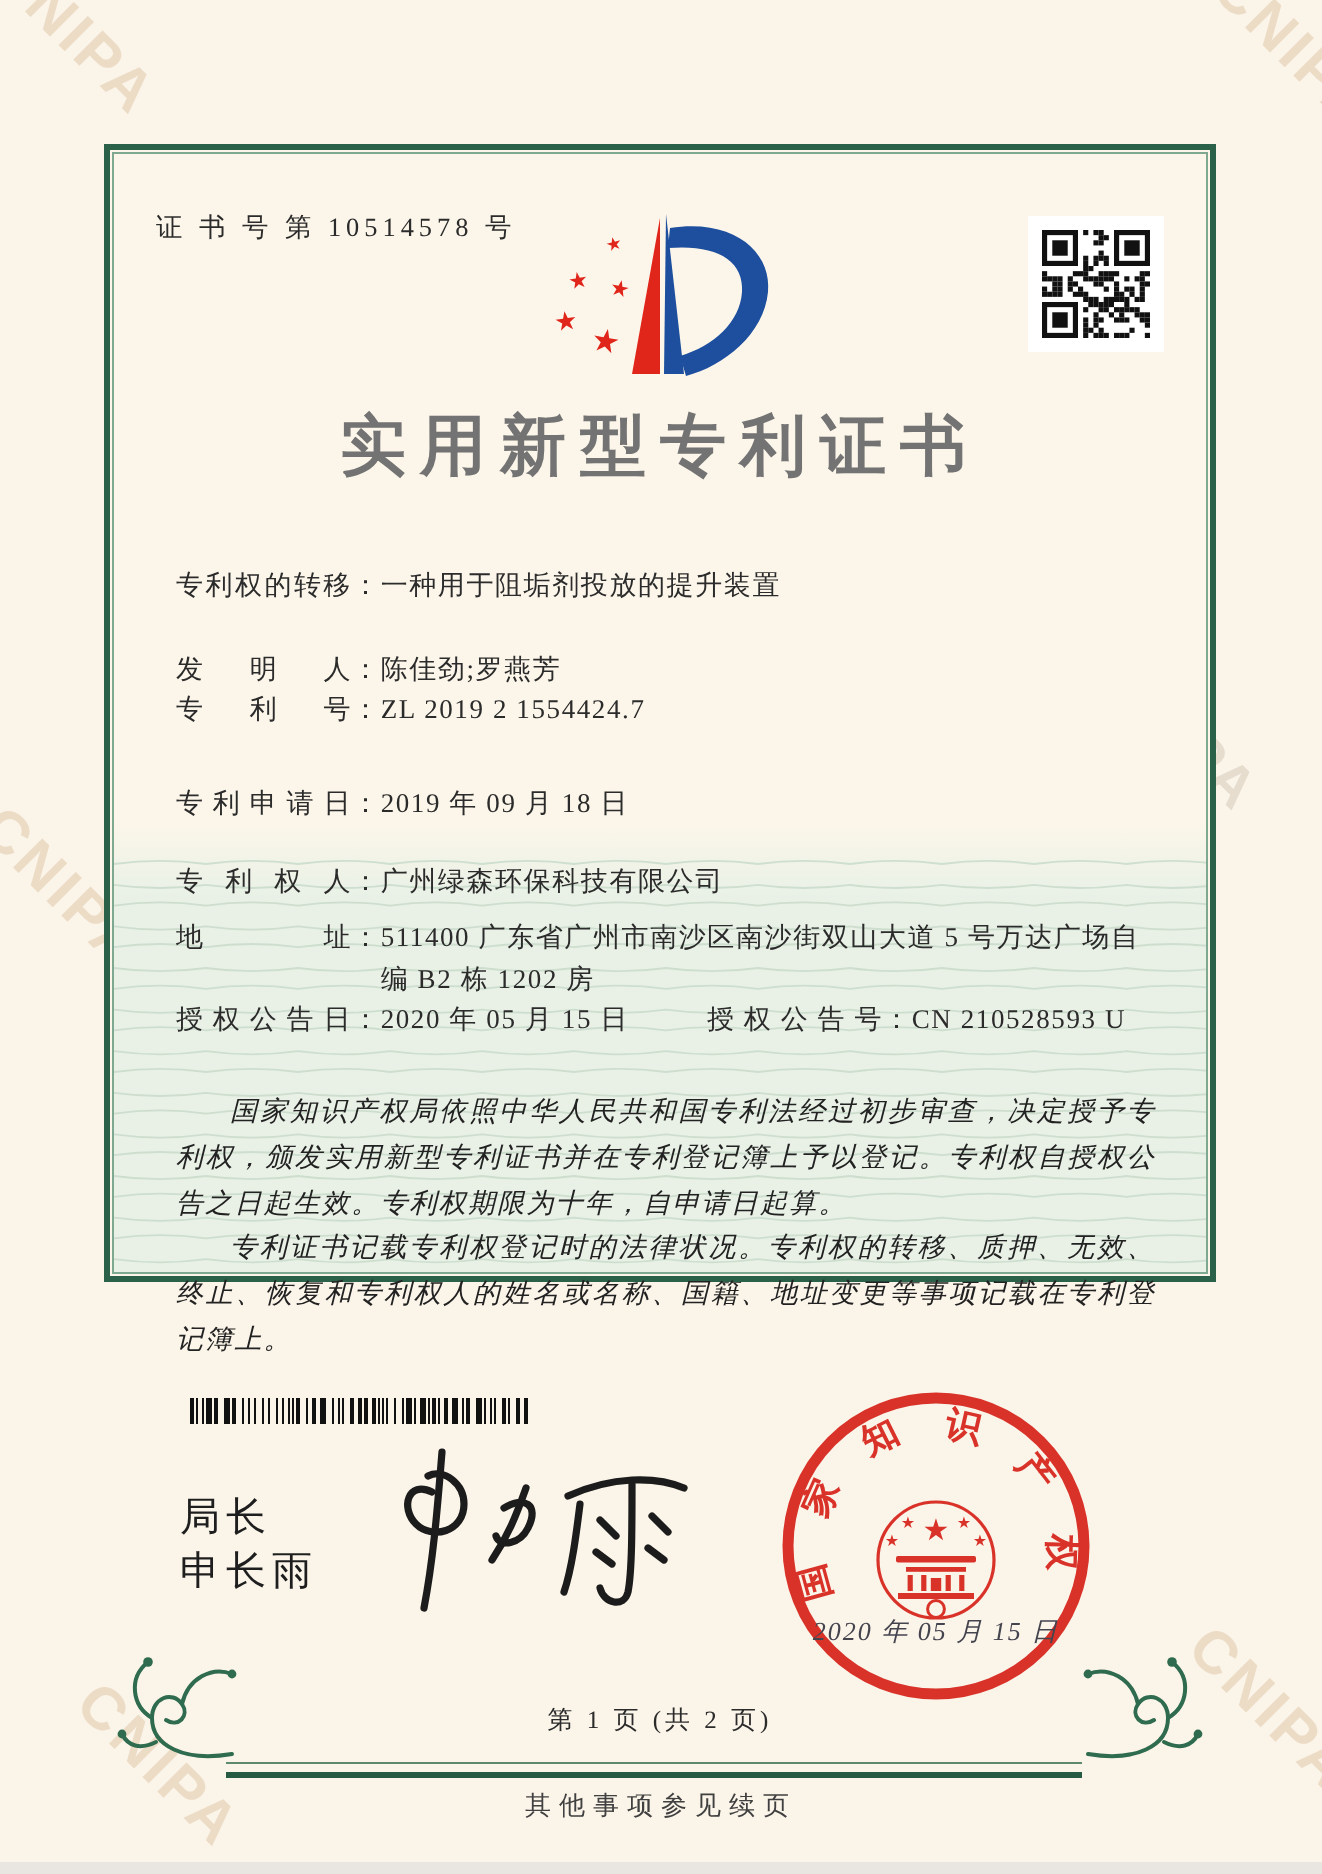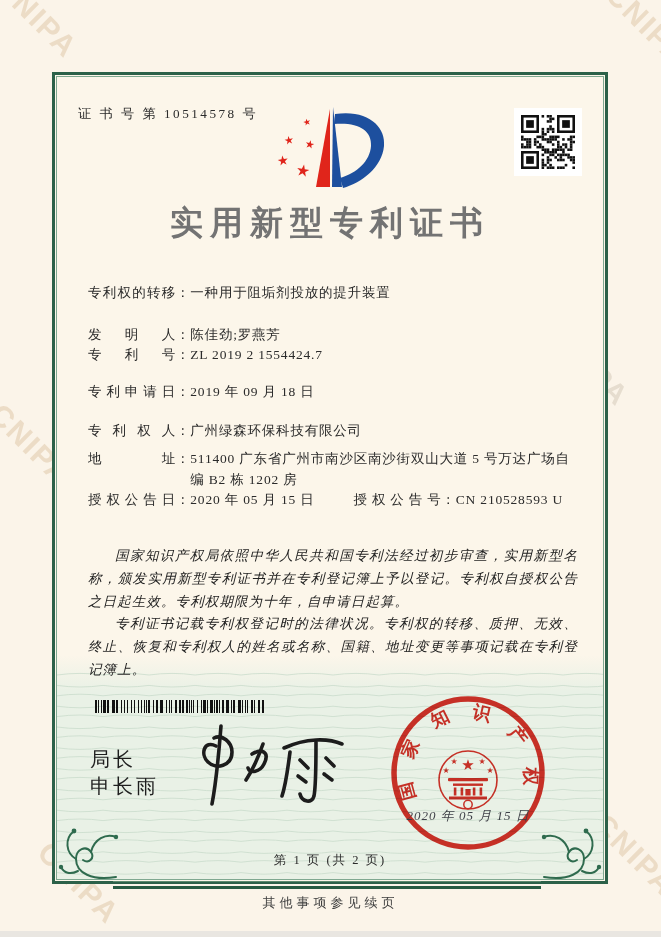--- a/index.html
+++ b/index.html
@@ -2,21 +2,21 @@
 <html><head>
 <meta charset="utf-8">
 <style>
   html,body{margin:0;padding:0}
   body{width:661px;height:937px;background:#fbf4e9;position:relative;overflow:hidden;
        font-family:"Liberation Serif","DejaVu Serif",serif;color:#2b2b2b}
   .wm{position:absolute;font-family:"Liberation Sans","DejaVu Sans",sans-serif;font-weight:bold;
       transform:rotate(45deg);color:#ecdcc6;font-size:30px;letter-spacing:2px;z-index:0;pointer-events:none}
   .wm.inner{color:rgba(203,192,175,.45);font-size:29px}
 
-  .frame{position:absolute;left:52px;top:72px;width:556px;height:812px;box-sizing:border-box;
+  .frame{position:absolute;left:52px;top:72px;width:556px;height:569px;box-sizing:border-box;
          border:3px solid #2c6149;background:#fcf6ea;z-index:1}
   .frame-inner{position:absolute;inset:1px;border:1px solid #7fa890;pointer-events:none}
 
   .band{position:absolute;left:2px;right:2px;bottom:2px;height:224px;z-index:0;overflow:hidden;
         background:linear-gradient(to bottom, rgba(231,240,229,0), #e9f1e6 16%, #e9f1e6)}
   .band svg{position:absolute;left:0;top:14px}
 
   .cert-no{position:absolute;left:23px;top:30px;font-size:13.2px;letter-spacing:2.5px;z-index:2}
   .logo{position:absolute;left:217px;top:24px;z-index:2}
   .qr{position:absolute;left:459px;top:33px;width:68px;height:68px;background:#fff;z-index:2;
@@ -260,21 +260,21 @@
     <div class="frow" style="margin-bottom:22px">
       <span class="flabel">专利权的转移</span>
         <span class="colon">：</span>
       <span class="fvalue">一种用于阻垢剂投放的提升装置</span>
     </div>
     <div class="frow" style="">
       <span class="flabel">发明人</span>
         <span class="colon">：</span>
       <span class="fvalue">陈佳劲;罗燕芳</span>
     </div>
-    <div class="frow" style="margin-bottom:17px">
+    <div class="frow" style="margin-bottom:27px">
       <span class="flabel">专利号</span>
         <span class="colon">：</span>
       <span class="fvalue">ZL 2019 2 1554424.7</span>
     </div>
     <div class="frow" style="margin-bottom:19px">
       <span class="flabel">专利申请日</span>
         <span class="colon">：</span>
       <span class="fvalue">2019 年 09 月 18 日</span>
     </div>
     <div class="frow" style="margin-bottom:8px">
@@ -293,21 +293,21 @@
       <span class="fvalue" style="flex:none">2020 年 05 月 15 日</span>
       <span class="pair2">
         <span class="flabel">授权公告号</span>
           <span class="colon">：</span>
         <span class="fvalue">CN 210528593 U</span>
       </span>
     </div>
   </div>
 
   <div class="paras">
-    <p>国家知识产权局依照中华人民共和国专利法经过初步审查，实用新型名称，颁发实用新型专利证书并在专利登记簿上予以登记。专利权自授权公告之日起生效。专利权期限为十年，自申请日起算。</p>
+    <p>国家知识产权局依照中华人民共和国专利法经过初步审查，决定授予专利权，颁发实用新型专利证书并在专利登记簿上予以登记。专利权自授权公告之日起生效。专利权期限为十年，自申请日起算。</p>
     <p>专利证书记载专利权登记时的法律状况。专利权的转移、质押、无效、终止、恢复和专利权人的姓名或名称、国籍、地址变更等事项记载在专利登记簿上。</p>
   </div>
 
   <div class="barcode"><svg id="barsvg" width="170" height="13">
         <rect x="0" y="0" width="2" height="13" fill="#111"></rect>
         <rect x="3" y="0" width="1" height="13" fill="#111"></rect>
         <rect x="6" y="0" width="1" height="13" fill="#111"></rect>
         <rect x="8" y="0" width="3" height="13" fill="#111"></rect>
         <rect x="12" y="0" width="2" height="13" fill="#111"></rect>
         <rect x="17" y="0" width="3" height="13" fill="#111"></rect>

